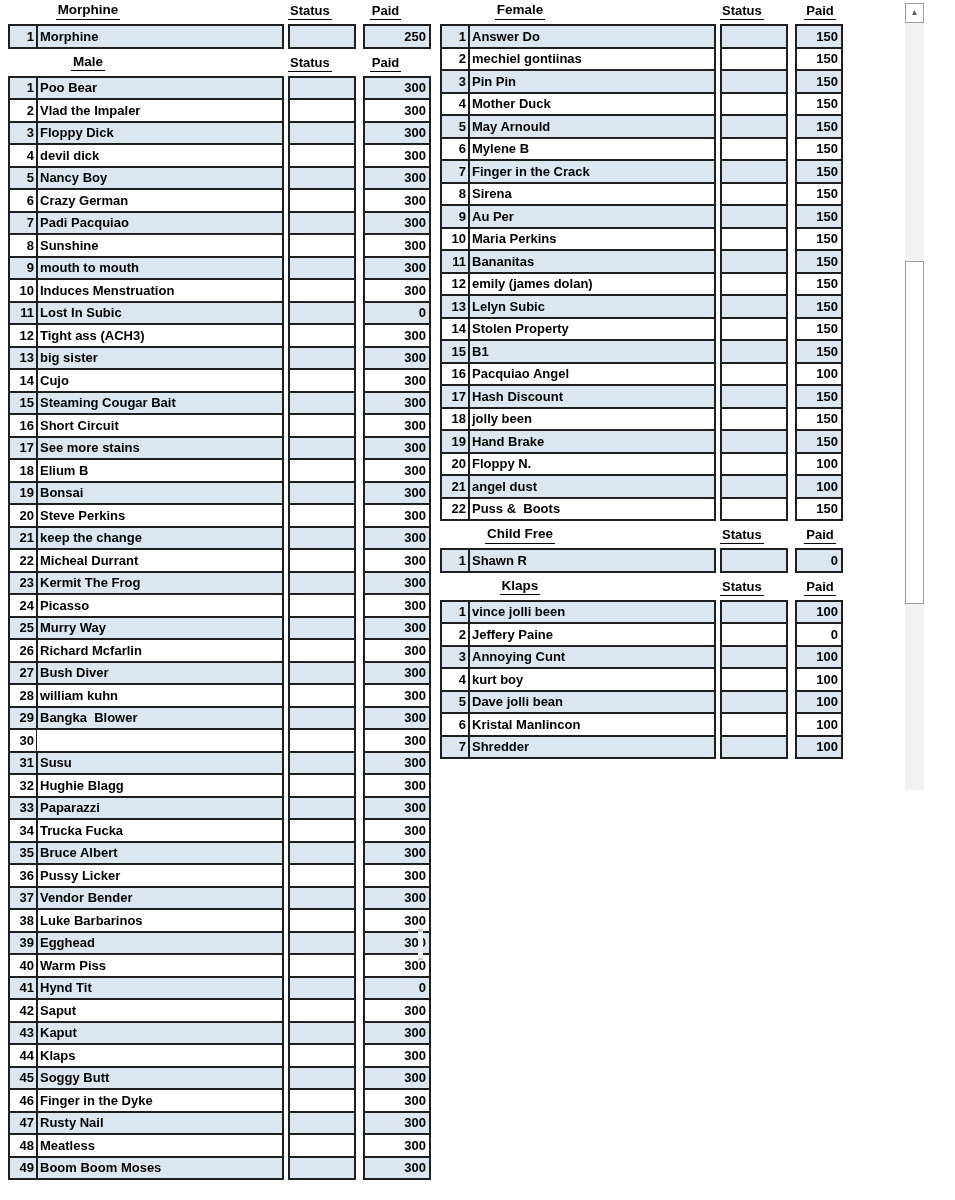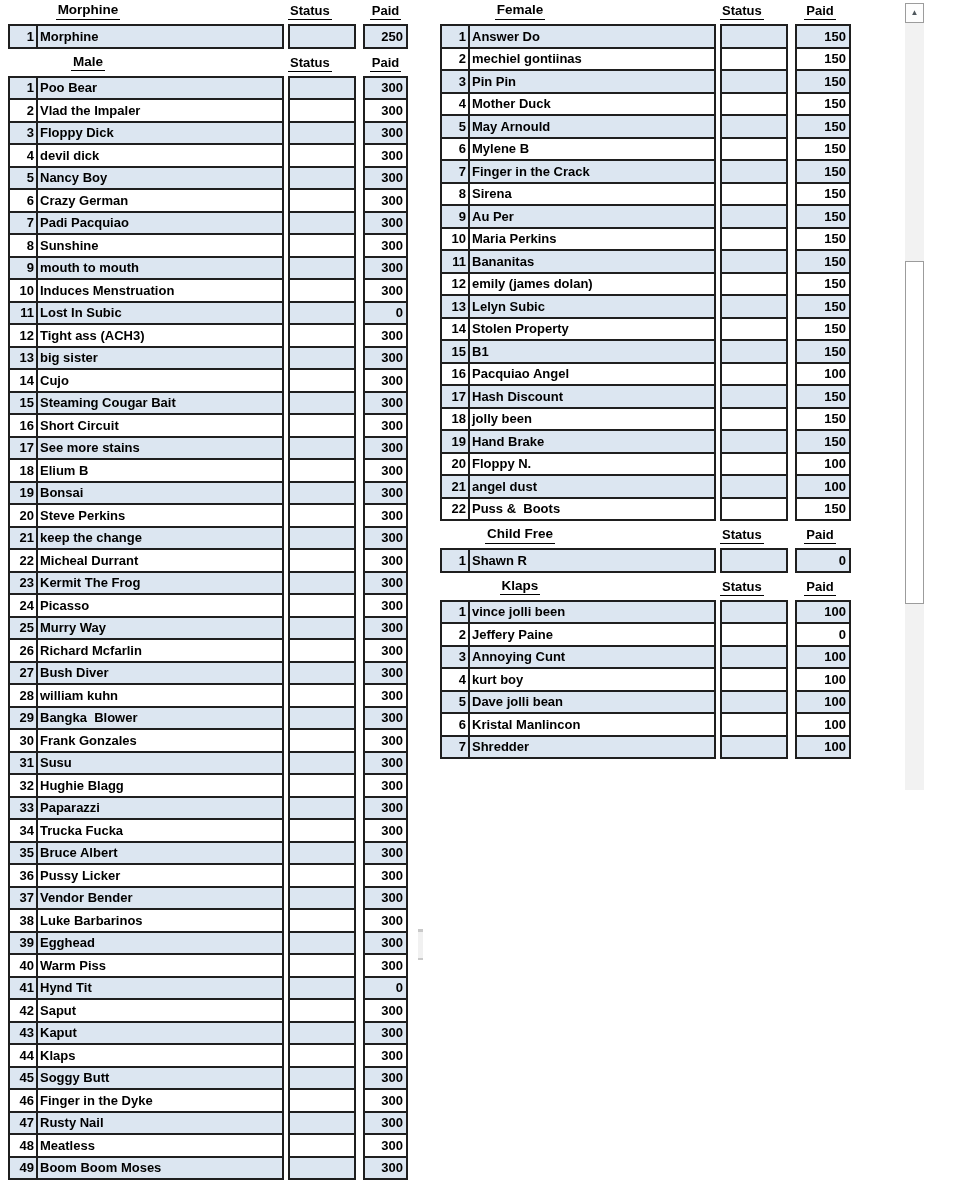--- a/index.html
+++ b/index.html
@@ -22,22 +22,22 @@
   .hdr{position:relative;height:22px}
   .hdr .t{position:absolute;left:0;top:0;width:160px;text-align:center;font-size:13.5px}
   .hdr .s{position:absolute;left:280px;top:1px;width:68px;text-align:left}
   .hdr .p{position:absolute;left:355px;top:1px;width:45px;text-align:center}
   .sec-right .hdr .p{width:50px}
   .u{display:inline-block;border-bottom:1.6px solid #000;padding:0 2px 0 2px;line-height:1.25}
 
   .cols{display:flex;align-items:flex-start}
   .colA{width:276px;border:1px solid var(--b);box-sizing:border-box}
   .colB{width:68px;margin-left:4px;border:1px solid var(--b);box-sizing:border-box}
-  .colC{width:45px;margin-left:7px;border:1px solid var(--b);box-sizing:border-box}
-  .sec-right .colC{width:56px}
+  .colC{width:68px;margin-left:7px;border:1px solid var(--b);box-sizing:border-box}
+  .sec-right .colC{width:48px}
 
   .r{display:flex;height:22.5px;border:1px solid var(--b);box-sizing:border-box;background:#fff}
   .r .idx{width:27px;border-right:1px solid var(--b);box-sizing:border-box;
           display:flex;align-items:center;justify-content:flex-end;padding-right:2px}
   .r .nm{flex:1;border-left:1px solid var(--b);box-sizing:border-box;
          display:flex;align-items:center;padding-left:2px;overflow:hidden}
   .r .nm span{white-space:pre}
   .sc{height:22.5px;border:1px solid var(--b);box-sizing:border-box;background:#fff}
   .pc{height:22.5px;border:1px solid var(--b);box-sizing:border-box;background:#fff;
       display:flex;align-items:center;justify-content:flex-end;padding-right:3px}
@@ -262,23 +262,20 @@
             </div>
           </div>
           <div class="r">
             <div class="idx f">29</div>
             <div class="nm f">
               <span>Bangka  Blower</span>
             </div>
           </div>
           <div class="r">
             <div class="idx">30</div>
-            <div class="nm">
-              <span>Frank Gonzales</span>
-            </div>
           </div>
           <div class="r">
             <div class="idx f">31</div>
             <div class="nm f">
               <span>Susu</span>
             </div>
           </div>
           <div class="r">
             <div class="idx">32</div>
             <div class="nm">

